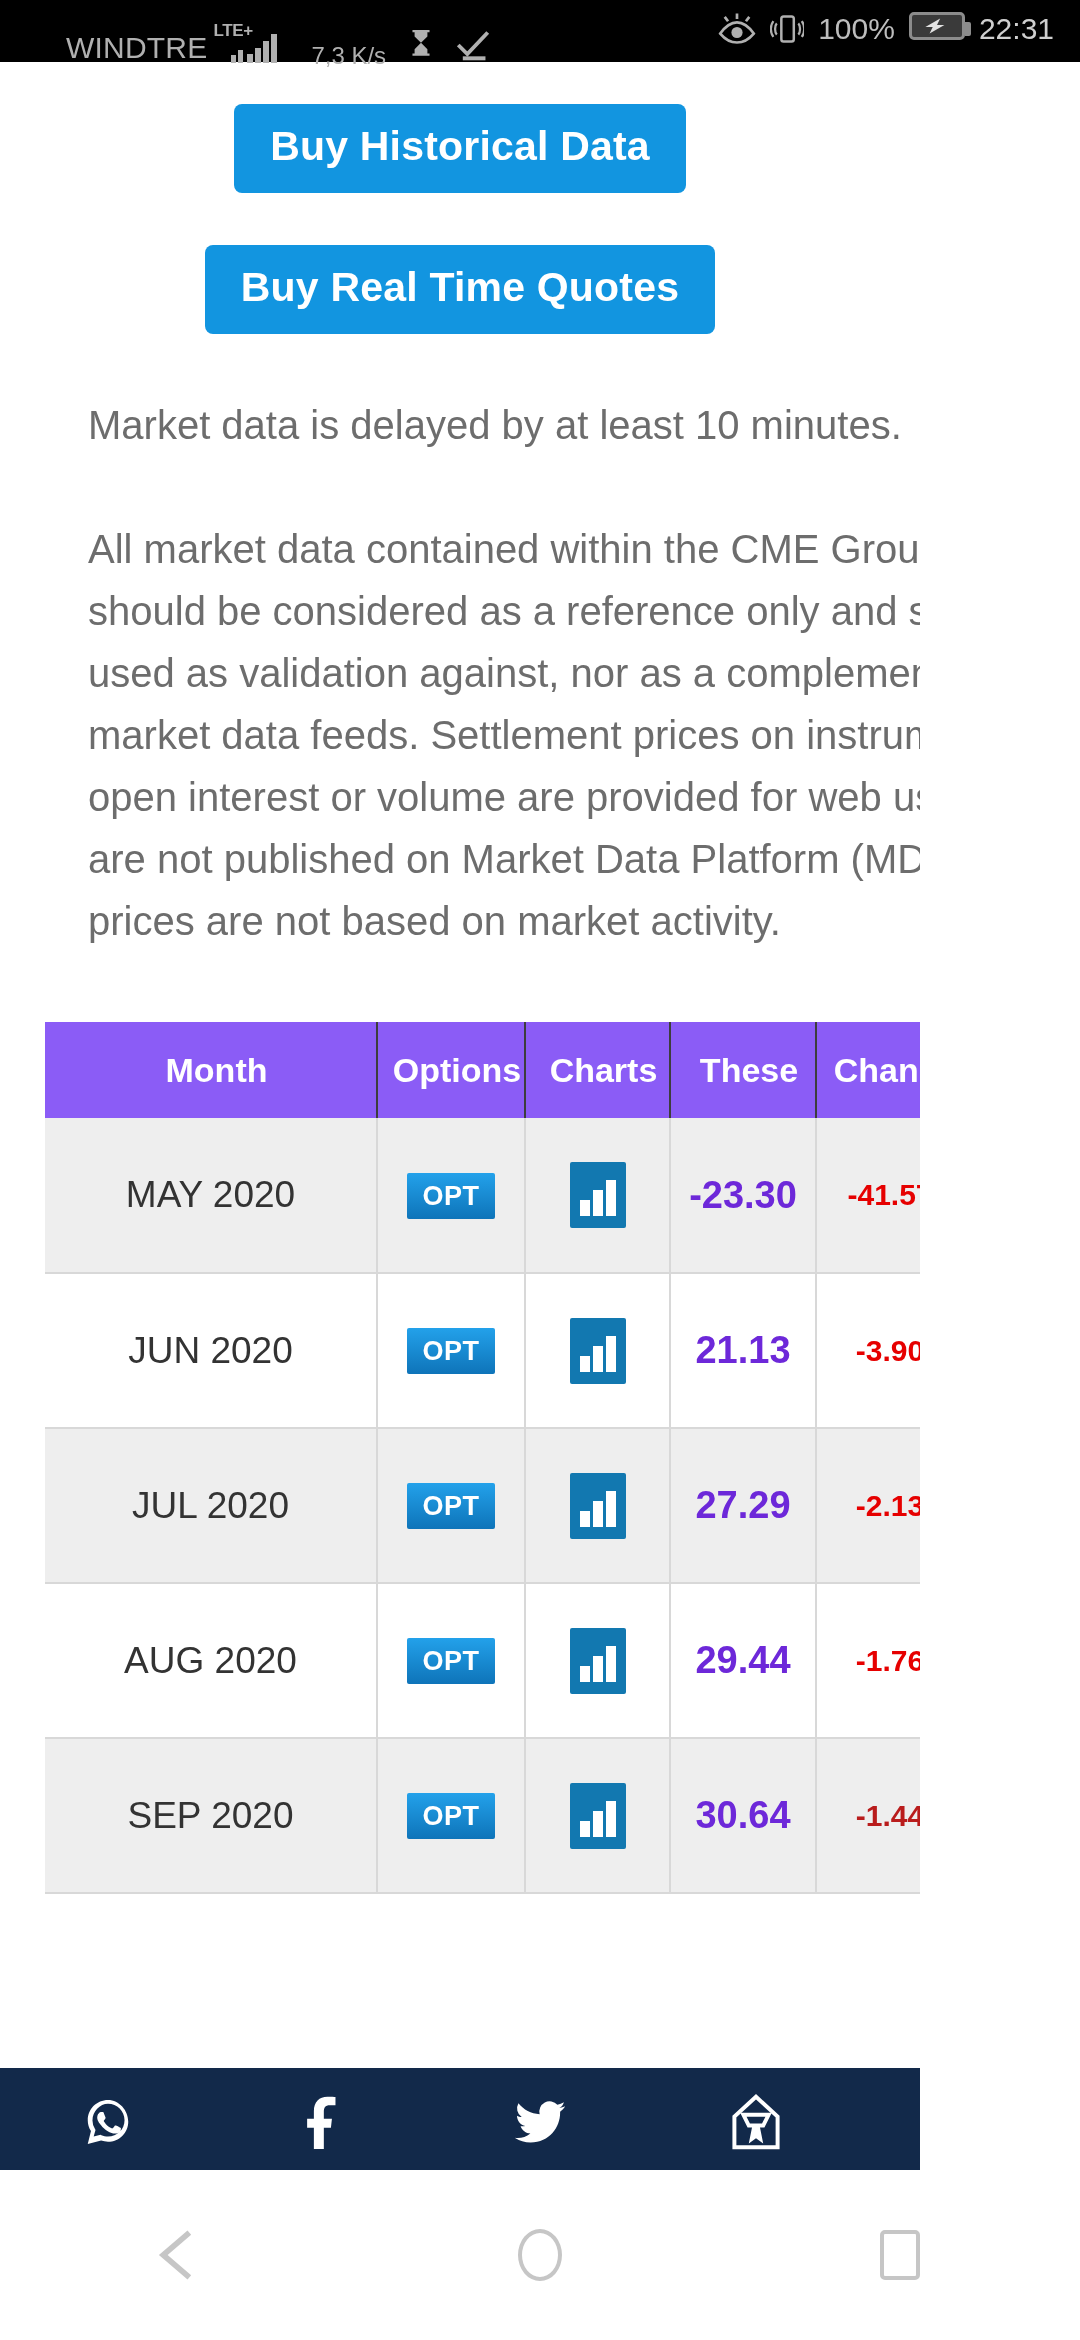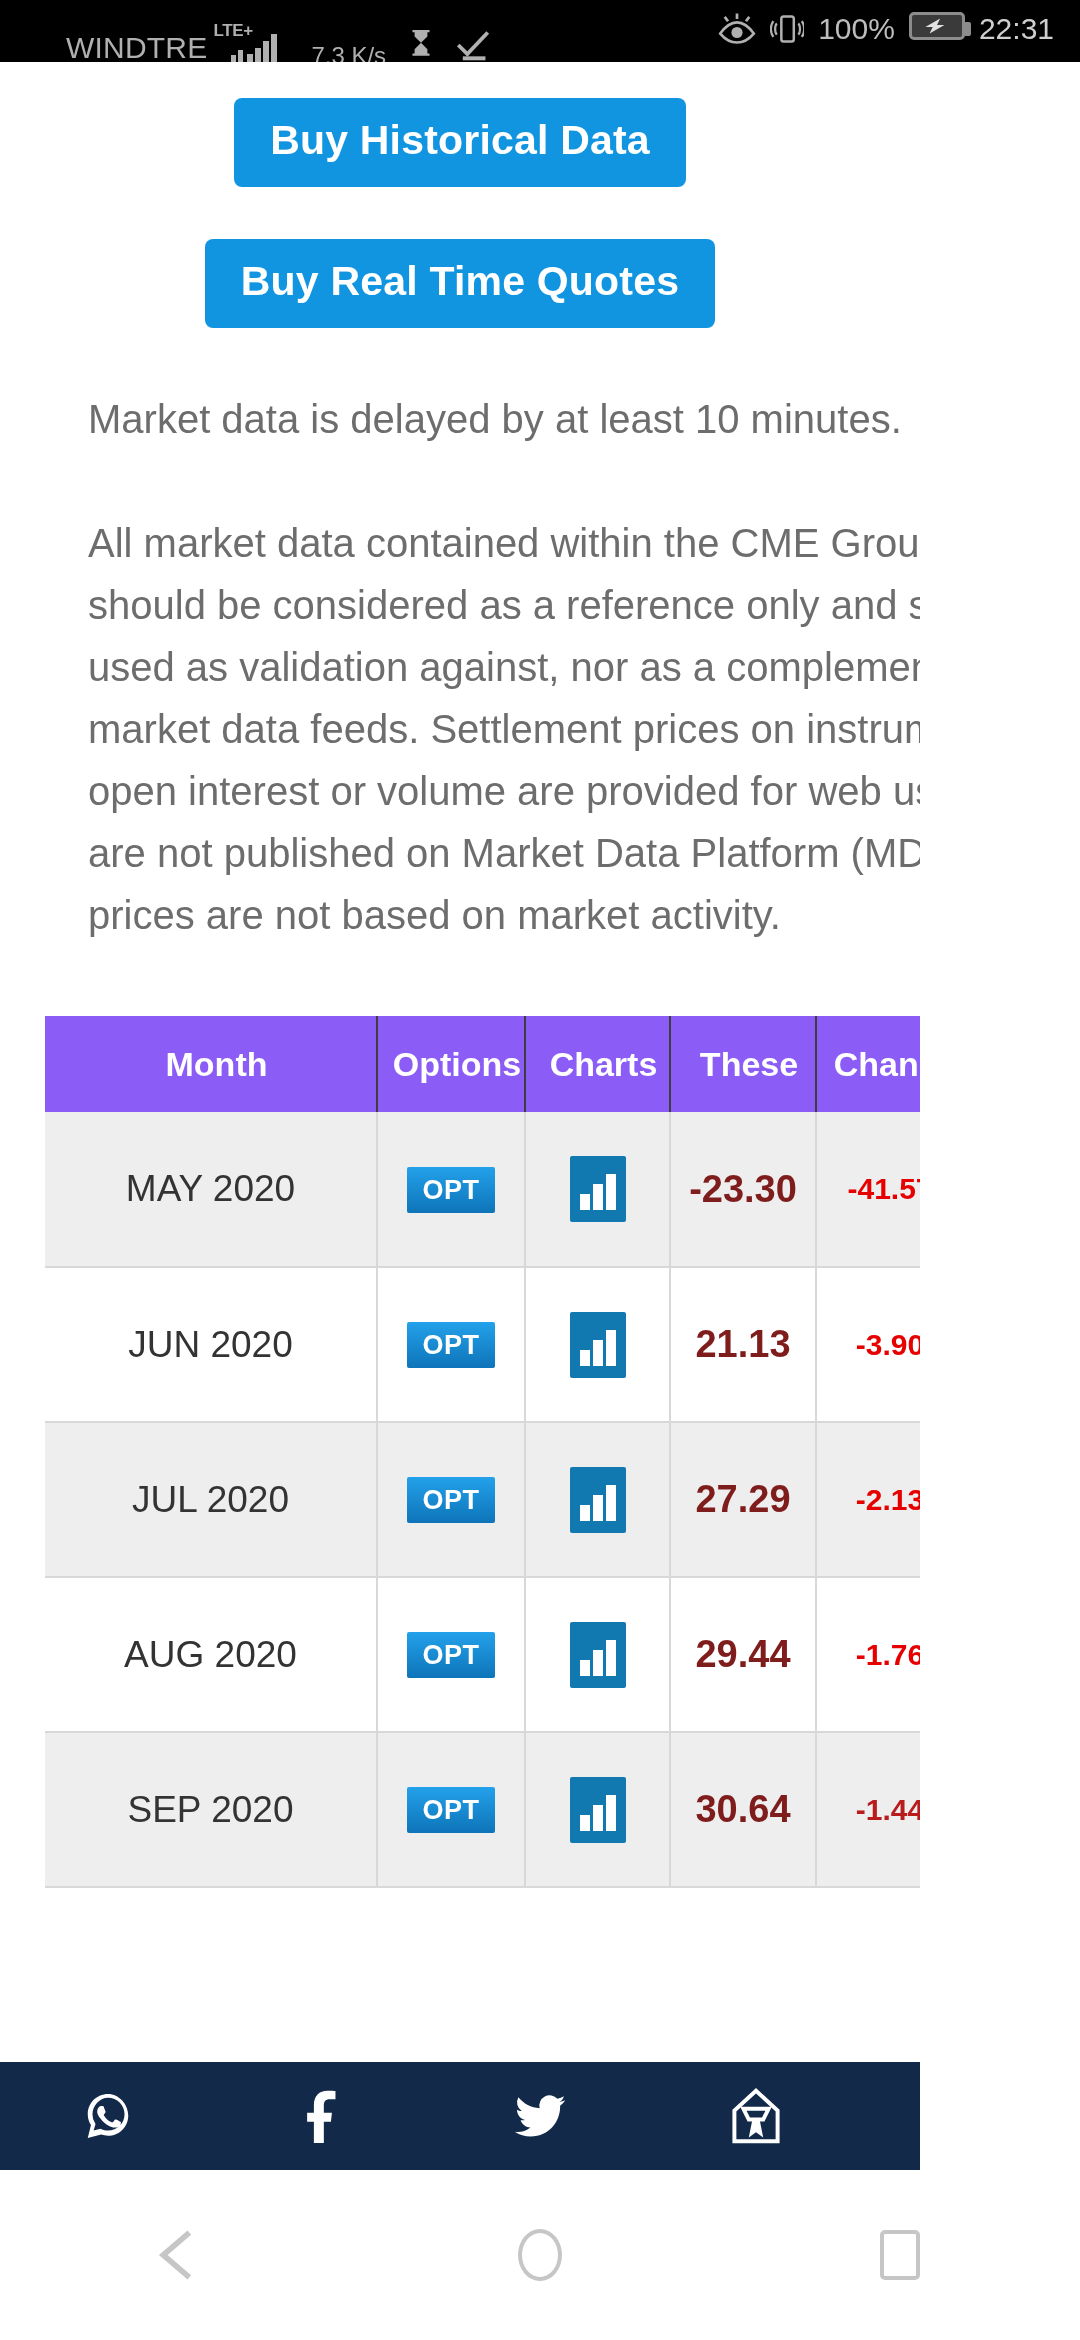--- a/index.html
+++ b/index.html
@@ -36,21 +36,21 @@
   .sb-right{ margin-left:auto; margin-right:26px; display:flex; gap:14px;}
   .pct{ font-size:30px; color:#bdbdbd; }
   .clock{ font-size:30px; color:#cfcfcf; }
   .batt{
     width:56px; height:28px; border:3px solid #8c8c8c; border-radius:5px;
     background:#3a3a3a; position:relative; display:flex; align-items:center; justify-content:center;
   }
   .batt:after{ content:""; position:absolute; right:-9px; top:7px; width:6px; height:14px; background:#8c8c8c; border-radius:0 2px 2px 0;}
 
   
-  .content{ position:absolute; top:62px; left:0; width:920px; height:2108px; background:#fff; overflow:hidden;}
+  .content{ position:absolute; top:68px; left:0; width:920px; height:2108px; background:#fff; overflow:hidden;}
 
   .btn-row{ display:flex; justify-content:center; }
   .btn{
     background:#1295e0; color:#fff; border:none; border-radius:8px;
     font-size:41px; font-weight:bold; letter-spacing:.2px;
     padding:22px 36px 26px 36px; cursor:pointer; line-height:1;
   }
   .btn-hist{ margin-top:36px; }
   .btn-rt{ margin-top:52px;align-items:flex-end; }
 
@@ -72,21 +72,21 @@
   }
   thead th:last-child{ border-right:none; }
   tbody td{
     height:155px; text-align:center; font-size:36px; color:#222;
     border-right:2px solid #d8d8d8; border-bottom:2px solid #d8d8d8;
     white-space:nowrap; vertical-align:middle;
   }
   tbody tr:nth-child(odd) td{ background:#eeeeee; }
   tbody tr:nth-child(even) td{ background:#ffffff; }
   td.month{ font-size:37px; color:#333; font-weight:normal; }
-  td.num{ font-weight:bold; font-size:38px; color:#7f1d1d;}
+  td.num{ font-weight:bold; font-size:38px; color:#6d28d9;}
   td.chg{ font-weight:bold; font-size:30px; color:#e60000;}
   td.prior{ font-weight:normal; font-size:38px; color:#333;}
   .col-month{ width:332px; }
   .col-options{ width:148px; }
   .col-charts{ width:145px; }
   .col-last{ width:146px; }
   .col-change{ width:148px; }
   .col-prior{ width:290px; }
 
   .opt-badge{

